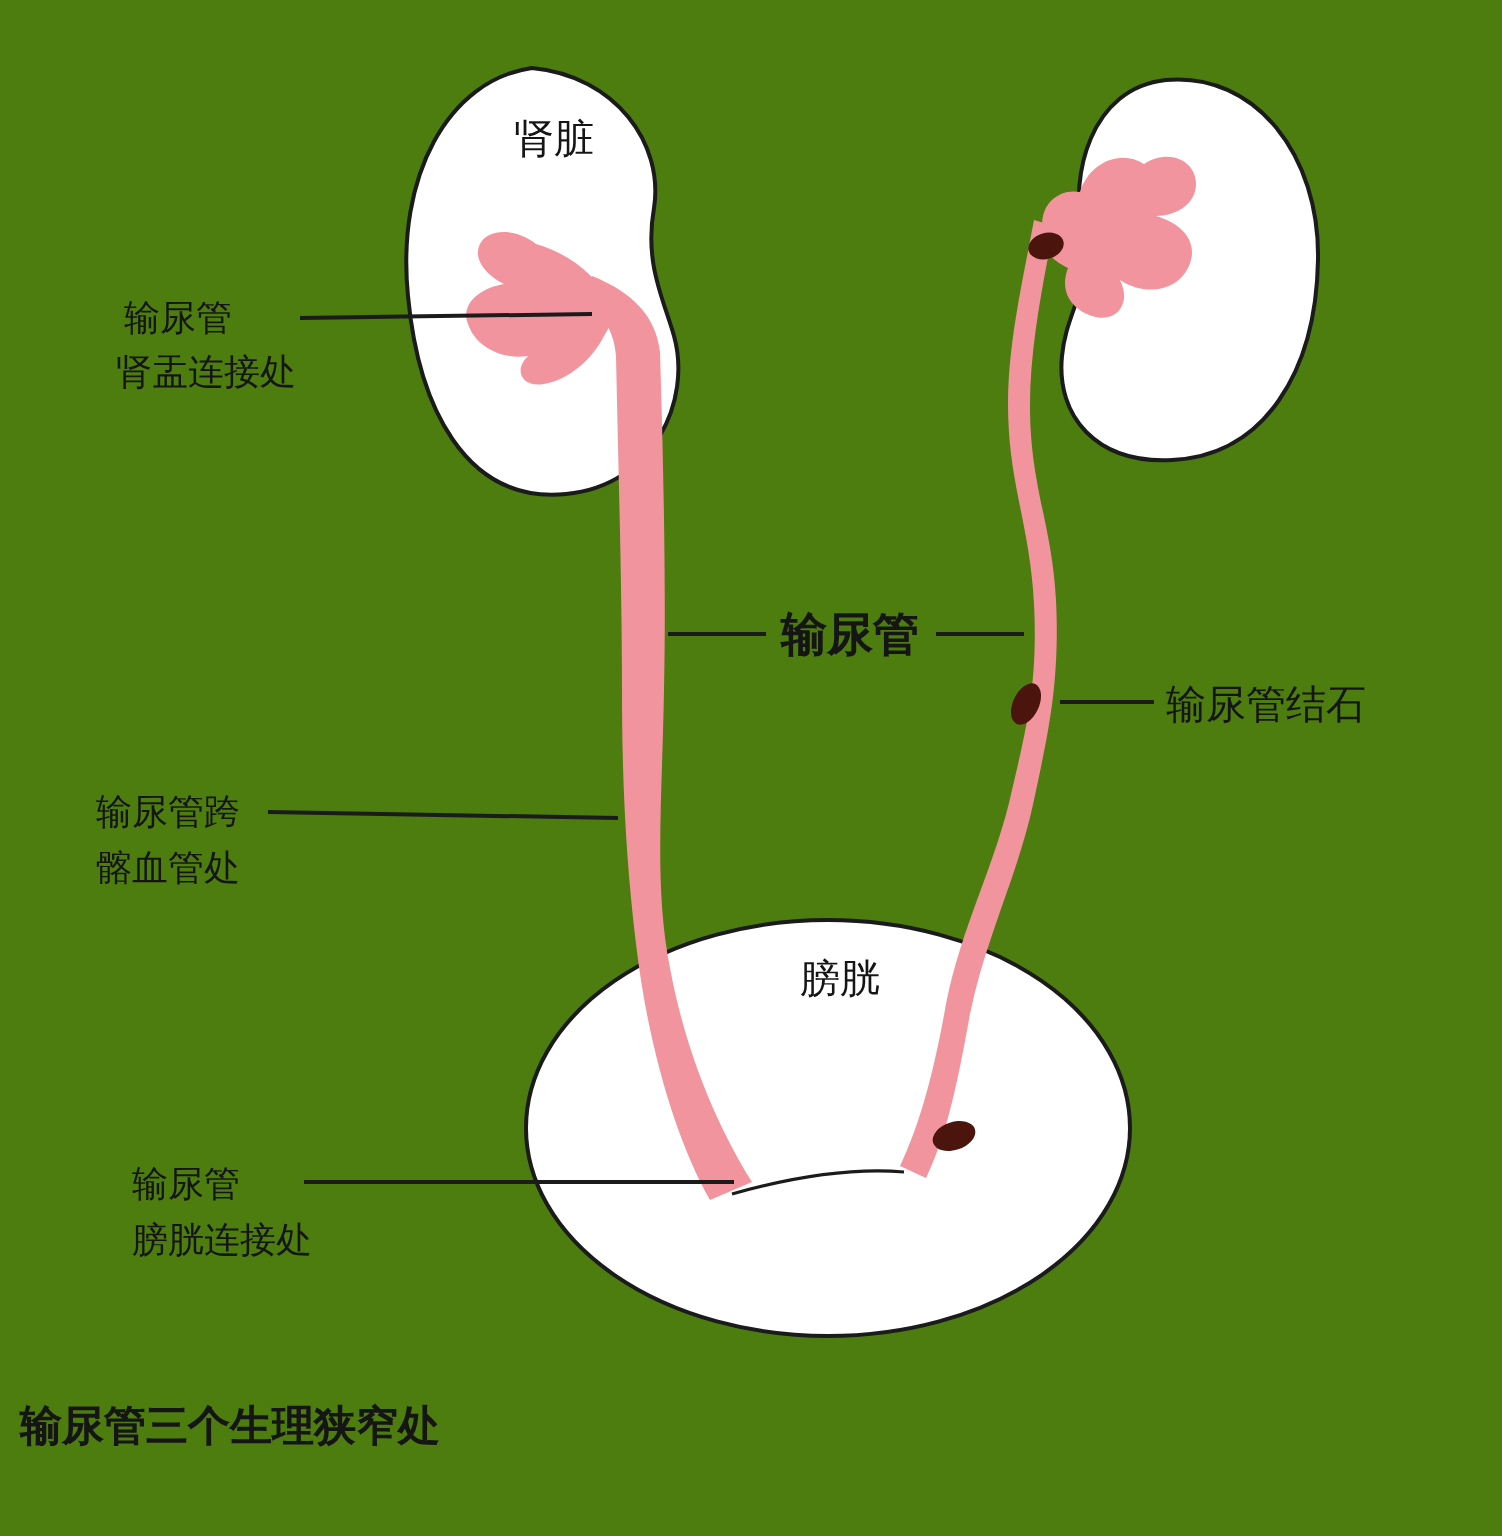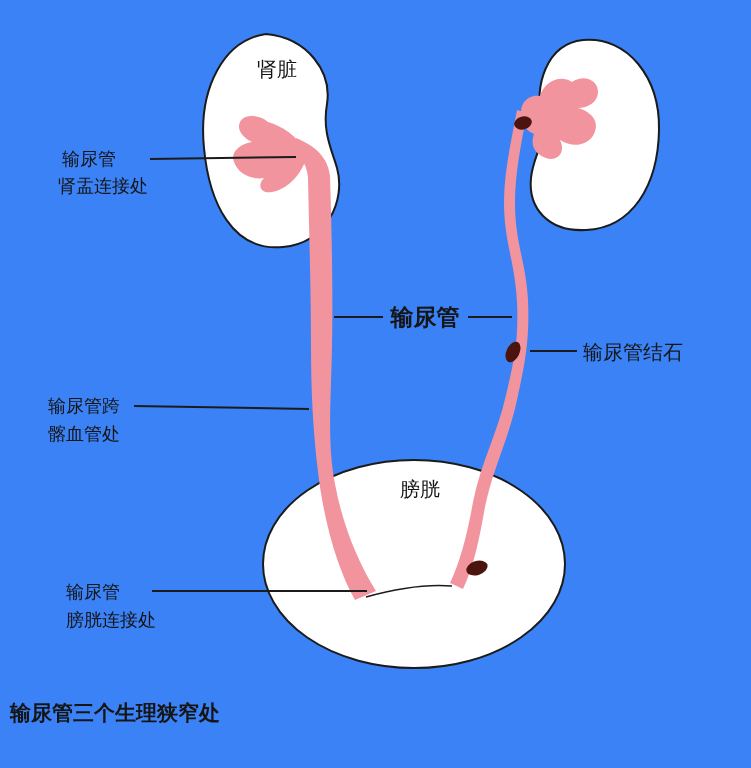--- a/index.html
+++ b/index.html
@@ -1,20 +1,20 @@
 <!DOCTYPE html>
 <html><head>
 <meta charset="utf-8">
 <style>
   html,body{margin:0;padding:0;background:#ffffff;}
   .canvas{
     position:relative;
     width:751px;
     height:768px;
-    background:#3b82f6;
+    background:#4d7c0f;
     font-family:"Liberation Sans",sans-serif;
     overflow:hidden;
   }
   svg text{
     font-family:"Liberation Sans","DejaVu Sans",sans-serif;
     fill:#151515;
   }
   .lbl{font-size:18px;}
   .lbl-big{font-size:23px;font-weight:600;}
   .lbl-organ{font-size:20px;}

